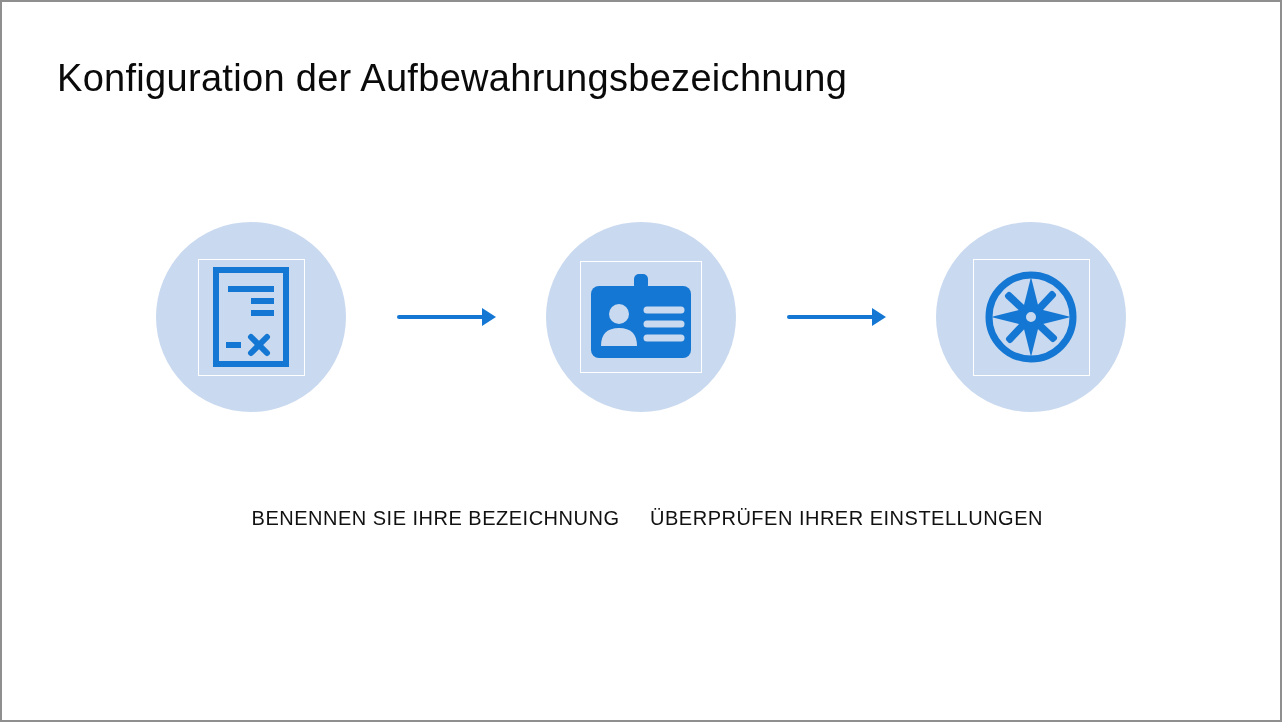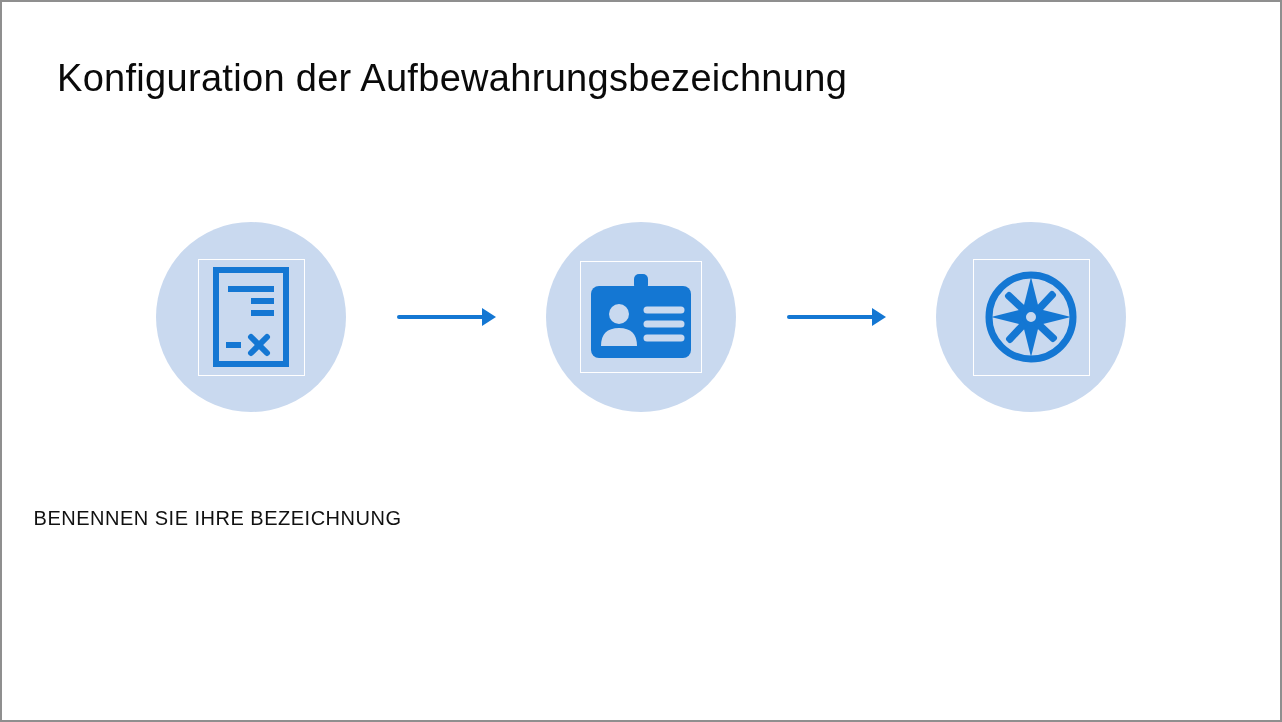--- a/index.html
+++ b/index.html
@@ -68,22 +68,22 @@
     align-items: center;
     justify-content: center;
     margin: 0 40px;
   }
   .labels {
     position: absolute;
     left: 0;
     right: 0;
     top: 505px;
     display: flex;
+    justify-content: center;
     gap: 16px;
-    padding-left: 18px;
   }
   .label {
     width: 395px;
     text-align: center;
     font-size: 20px;
     letter-spacing: 0.5px;
     color: #111;
     text-transform: uppercase;
     white-space: nowrap;
   }
@@ -162,15 +162,16 @@
             <circle cx="50" cy="50" r="7" fill="#c9d9ef" stroke="#1477d3" stroke-width="4"></circle>
           </svg>
         </div>
       </div>
     </div>
 
   </div>
 
   <div class="labels">
     <div class="label">BENENNEN SIE IHRE BEZEICHNUNG</div>
+    <div class="label">ÜBERPRÜFEN IHRER EINSTELLUNGEN</div>
   </div>
 
 </div>
 
 </body></html>

